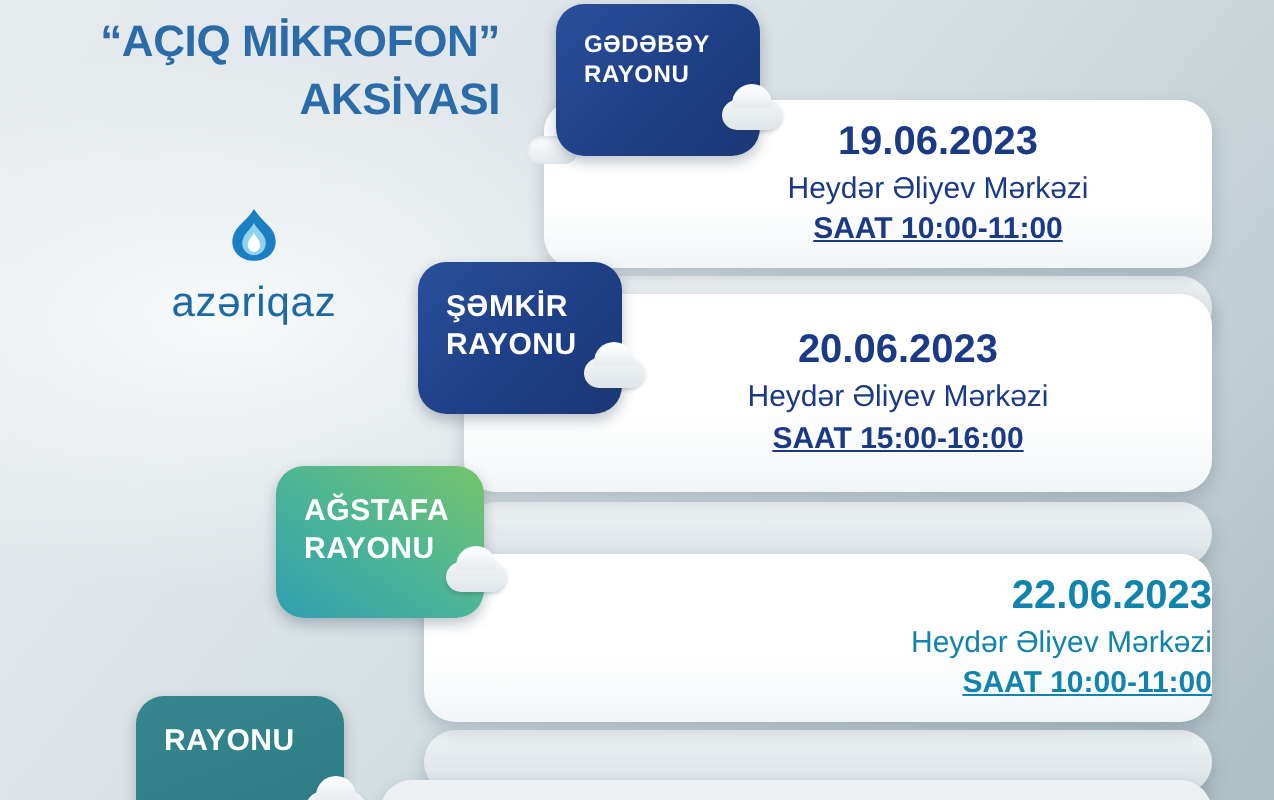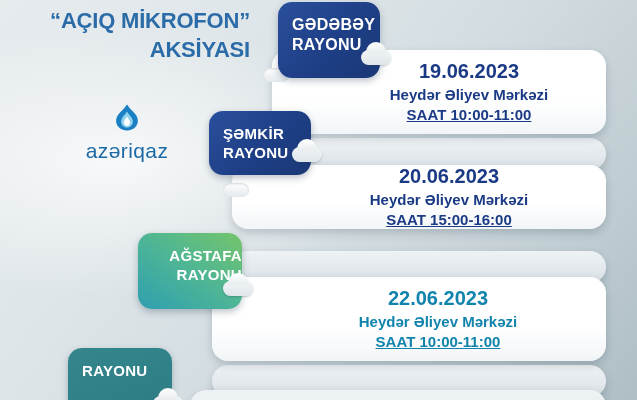--- a/index.html
+++ b/index.html
@@ -59,21 +59,21 @@
     background:linear-gradient(180deg,#ffffff 0%,#ffffff 58%,#f2f5f7 100%);
     box-shadow:0 4px 9px rgba(40,60,80,0.22);
     text-align:center;z-index:20;
     display:flex;flex-direction:column;justify-content:center;
   }
   .card.ghost{
     background:linear-gradient(180deg,#eef2f4 0%,#e2e8ec 60%,#d7dfe3 100%);
     z-index:10;
   }
   .card .date{font-size:20px;font-weight:bold;line-height:1.25;}
-  .card .venue{font-size:15px;font-weight:bold;line-height:1.45;}
+  .card .venue{font-size:15px;font-weight:normal;line-height:1.45;}
   .card .time{font-size:15px;font-weight:bold;line-height:1.35;text-decoration:underline;}
   .c-navy .date,.c-navy .venue,.c-navy .time{color:#1b3a85;}
   .c-teal .date,.c-teal .venue,.c-teal .time{color:#1184ad;}
   
   .socket{
     position:absolute;left:-9px;top:18px;width:26px;height:14px;
     border-radius:8px;
     background:linear-gradient(180deg,#ffffff 0%,#e3e9ed 100%);
     box-shadow:inset 0 1px 2px rgba(40,60,80,.18);
   }
@@ -98,47 +98,47 @@
     </span>
     <span class="logo-word">azəriqaz</span>
   </div>
 
   <div class="card c-navy" style="left:272px;top:50px;width:334px;height:84px;padding-left:60px;">
     <span class="socket"></span>
     <span class="date">19.06.2023</span>
     <span class="venue">Heydər Əliyev Mərkəzi</span>
     <span class="time">SAAT 10:00-11:00</span>
   </div>
-  <div class="tab tab-navy" style="left:278px;top:2px;width:102px;height:76px;padding:13px 0 0 14px;font-size:16px;">
+  <div class="tab tab-navy" style="left:278px;top:2px;width:102px;height:76px;padding:13px 0 0 14px;font-size:12px;">
     <span class="t1">GƏDƏBƏY</span>
     <span class="t2">RAYONU</span>
     <span class="nub"></span>
   </div>
 
   <div class="card ghost" style="left:252px;top:138px;width:354px;height:32px;"></div>
-  <div class="card c-navy" style="left:232px;top:165px;width:374px;height:64px;padding-left:60px;">
+  <div class="card c-navy" style="left:232px;top:147px;width:374px;height:99px;padding-left:60px;">
     <span class="socket"></span>
     <span class="date">20.06.2023</span>
     <span class="venue">Heydər Əliyev Mərkəzi</span>
     <span class="time">SAAT 15:00-16:00</span>
   </div>
-  <div class="tab tab-navy" style="left:209px;top:111px;width:102px;height:64px;padding:13px 0 0 14px;font-size:15px;">
+  <div class="tab tab-navy" style="left:209px;top:131px;width:102px;height:76px;padding:13px 0 0 14px;font-size:15px;">
     <span class="t1">ŞƏMKİR</span>
     <span class="t2">RAYONU</span>
     <span class="nub"></span>
   </div>
 
   <div class="card ghost" style="left:232px;top:251px;width:374px;height:32px;"></div>
-  <div class="card c-teal" style="left:212px;top:277px;width:394px;height:84px;padding-left:58px;">
+  <div class="card c-teal" style="left:212px;top:277px;width:394px;height:84px;padding-left:58px;align-items:flex-end;">
     <span class="socket"></span>
     <span class="date">22.06.2023</span>
     <span class="venue">Heydər Əliyev Mərkəzi</span>
     <span class="time">SAAT 10:00-11:00</span>
   </div>
-  <div class="tab tab-grad" style="left:138px;top:233px;width:104px;height:76px;padding:13px 0 0 14px;font-size:15px;text-align:right;">
+  <div class="tab tab-grad" style="left:138px;top:233px;width:104px;height:76px;padding:13px 0 0 14px;font-size:15px;">
     <span class="t1">AĞSTAFA</span>
     <span class="t2">RAYONU</span>
     <span class="nub"></span>
   </div>
 
   <div class="card ghost" style="left:212px;top:365px;width:394px;height:32px;"></div>
   <div class="card ghost" style="left:190px;top:390px;width:416px;height:84px;"></div>
   <div class="tab tab-teal" style="left:68px;top:348px;width:104px;height:76px;padding:13px 0 0 14px;font-size:15px;">
     <span class="t2">RAYONU</span>
     <span class="nub"></span>

